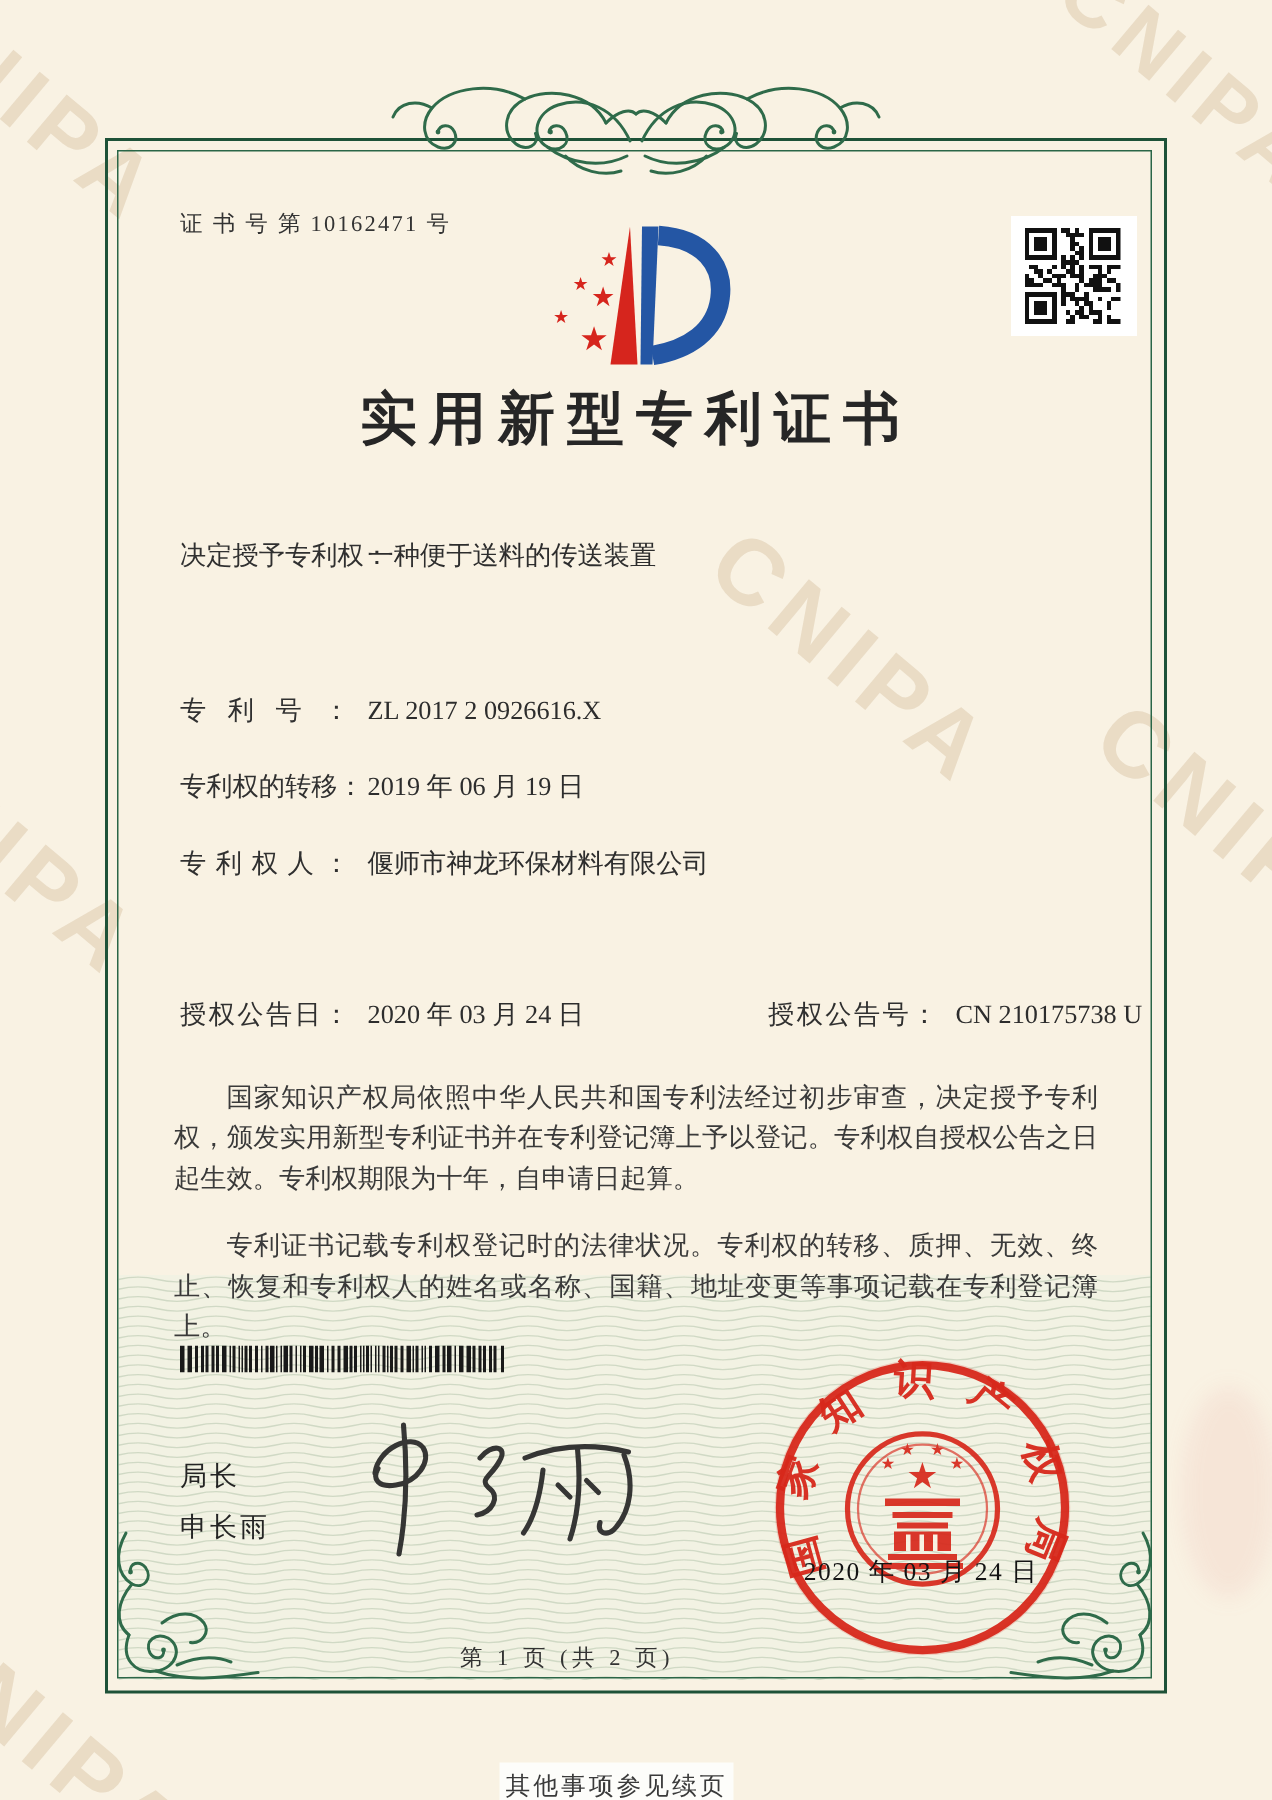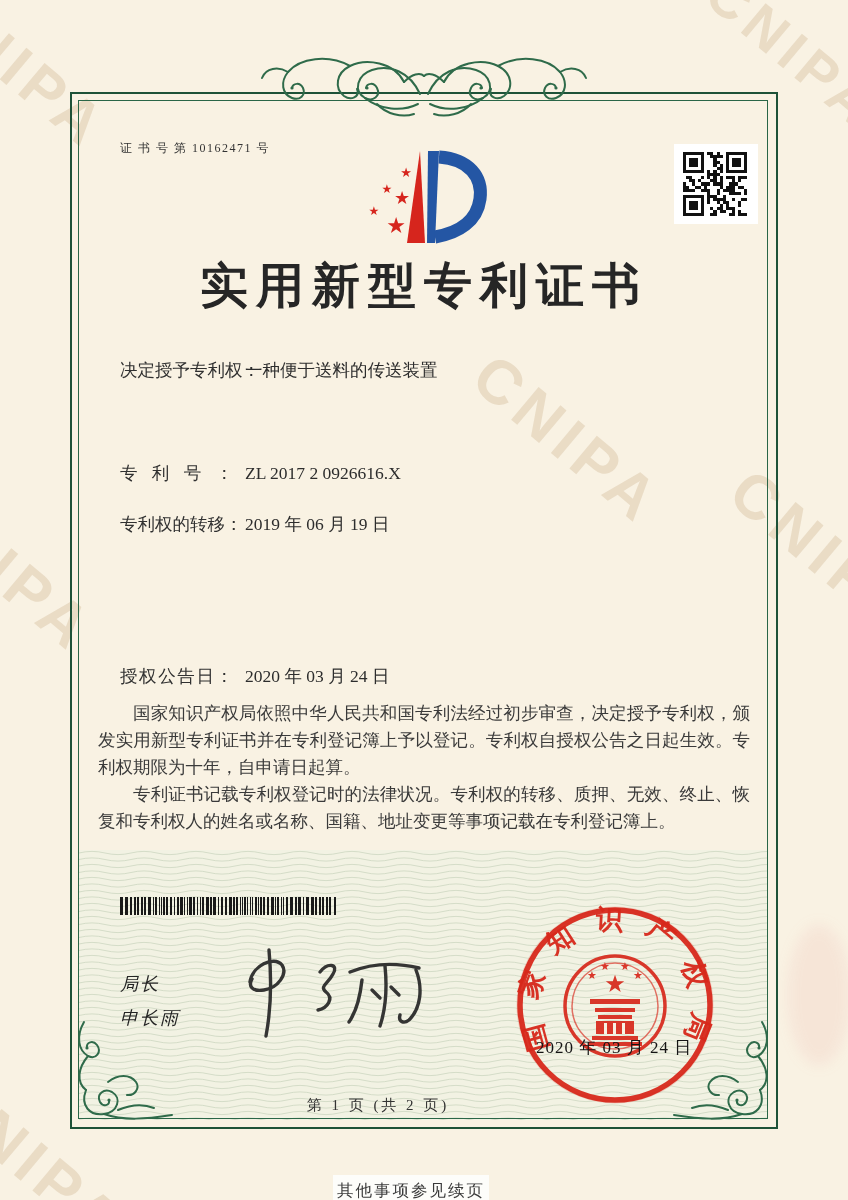--- a/index.html
+++ b/index.html
@@ -15,38 +15,38 @@
     position:absolute; font-family:"Liberation Sans","DejaVu Sans",sans-serif;
     font-weight:bold; color:rgba(198,170,128,0.30); letter-spacing:7px;
     transform-origin:left top; white-space:nowrap; user-select:none;
   }
   
   .frame-outer{position:absolute; left:70px; top:92px; width:704px; height:1033px;
     border:2.5px solid #1e5238;}
   .frame-inner{position:absolute; left:78px; top:100px; width:688px; height:1017px;
     border:1px solid #2a6647;}
   
-  .cert-no{position:absolute; left:120px; top:140px; font-size:12px; letter-spacing:1.5px; color:#333;}
+  .cert-no{position:absolute; left:120px; top:140px; font-size:15px; letter-spacing:1.5px; color:#333;}
   .qr-box{position:absolute; left:674px; top:144px; width:84px; height:80px; background:#ffffff;}
   .title{
     position:absolute; left:70px; top:254px; width:708px; text-align:center;
-    font-size:48px; font-weight:700; letter-spacing:8px; color:#262626;
+    font-size:38px; font-weight:700; letter-spacing:8px; color:#262626;
   }
   
   .field-row{position:absolute; left:120px; font-size:17.5px; white-space:nowrap;}
   .flabel{display:inline-block; width:113px; text-align:justify; text-align-last:justify; color:#303030;}
   .fvalue{margin-left:12px; color:#2d2d2d;}
   .grant-right{position:absolute; left:392px; top:0;}
   
   .body-text{position:absolute; left:98px; top:700px; width:652px;
     font-size:17.5px; line-height:27px; text-align:justify; color:#3a3a3a;}
-  .body-text p{margin:0; text-indent:2em;}
+  .body-text p{margin:18px; text-indent:2em;}
   
   .waves{position:absolute; left:79px; top:850px;}
-  .signer{position:absolute; left:120px; font-size:18px; letter-spacing:2px; color:#242424;font-style:italic;}
+  .signer{position:absolute; left:120px; font-size:18px; letter-spacing:2px; color:#242424;}
   .seal-date{position:absolute; left:518px; top:1036px; width:192px; text-align:center;
     font-size:17px; color:#141414; letter-spacing:1px;}
   .page-indicator{position:absolute; left:70px; top:1096px; width:616px; text-align:center;
     font-size:15px; letter-spacing:3px; color:#333;}
   .note-box{position:absolute; left:333px; top:1136px; width:156px; height:32px;
     background:#fdfdfa; display:flex; align-items:center; justify-content:center;
     font-size:16.5px; letter-spacing:2px; color:#3a3a3a;margin-top:39px;}
   .smudge{position:absolute; left:788px; top:925px; width:62px; height:140px;
     background:rgba(228,120,115,0.10); border-radius:50%; filter:blur(7px);}
 </style>
@@ -306,22 +306,28 @@
 
   <div class="field-row" style="top:358px;">
     <span class="flabel">决定授予专利权：</span><span class="fvalue">一种便于送料的传送装置</span>
   </div>
   <div class="field-row" style="top:461px;">
     <span class="flabel">专利号：</span><span class="fvalue">ZL 2017 2 0926616.X</span>
   </div>
   <div class="field-row" style="top:512px;">
     <span class="flabel">专利权的转移：</span><span class="fvalue">2019 年 06 月 19 日</span>
   </div>
+  <div class="field-row" style="top:563px;">
+    <span class="flabel">专利权人：</span><span class="fvalue">偃师市神龙环保材料有限公司</span>
+  </div>
   <div class="field-row" style="top:664px;width:660px;">
     <span class="flabel">授权公告日：</span><span class="fvalue">2020 年 03 月 24 日</span>
+    <span class="grant-right">
+      <span class="flabel">授权公告号：</span><span class="fvalue">CN 210175738 U</span>
+    </span>
   </div>
 
   <div class="body-text">
     <p>国家知识产权局依照中华人民共和国专利法经过初步审查，决定授予专利权，颁发实用新型专利证书并在专利登记簿上予以登记。专利权自授权公告之日起生效。专利权期限为十年，自申请日起算。</p>
     <p>专利证书记载专利权登记时的法律状况。专利权的转移、质押、无效、终止、恢复和专利权人的姓名或名称、国籍、地址变更等事项记载在专利登记簿上。</p>
   </div>
 
   <svg id="barcode" class="abs" style="left:120px;top:897px;" width="217" height="18">
       <rect x="0" y="0" width="3" height="18" fill="#191919"></rect>
       <rect x="5" y="0" width="3" height="18" fill="#191919"></rect>

